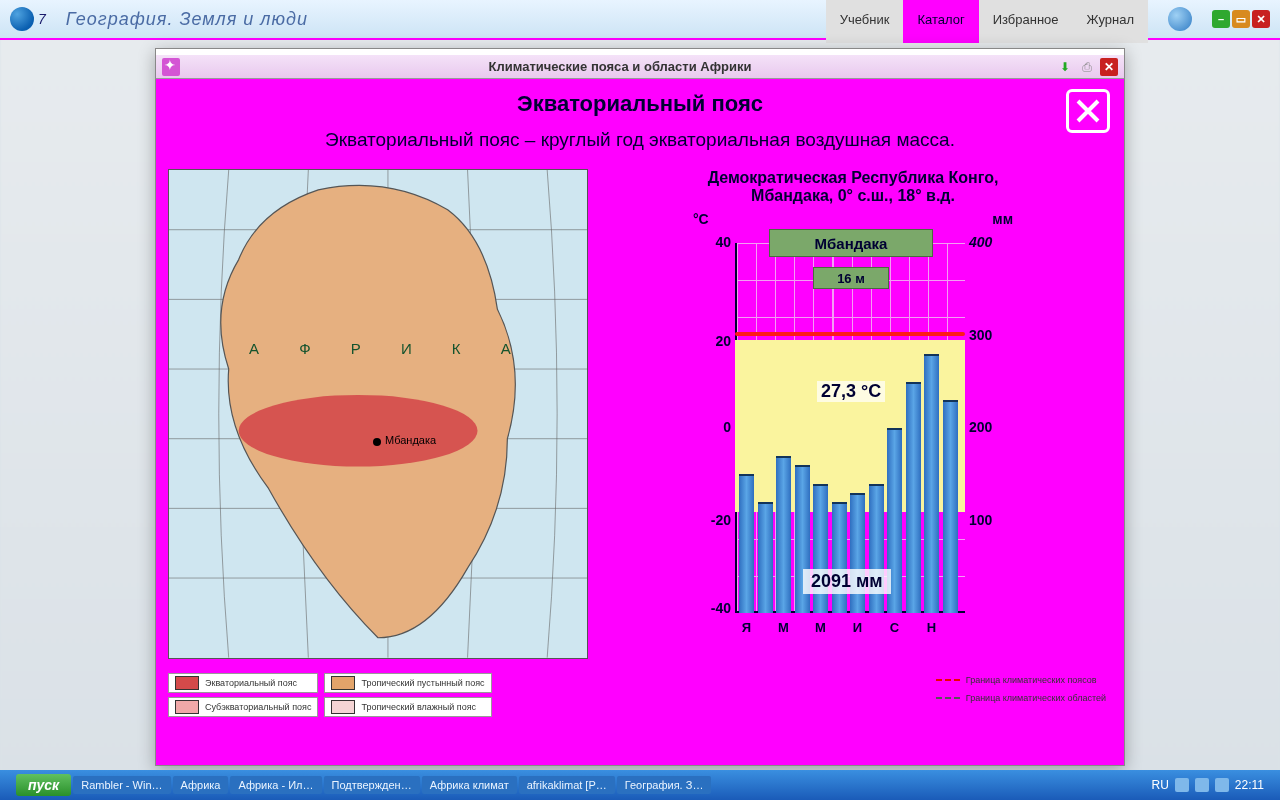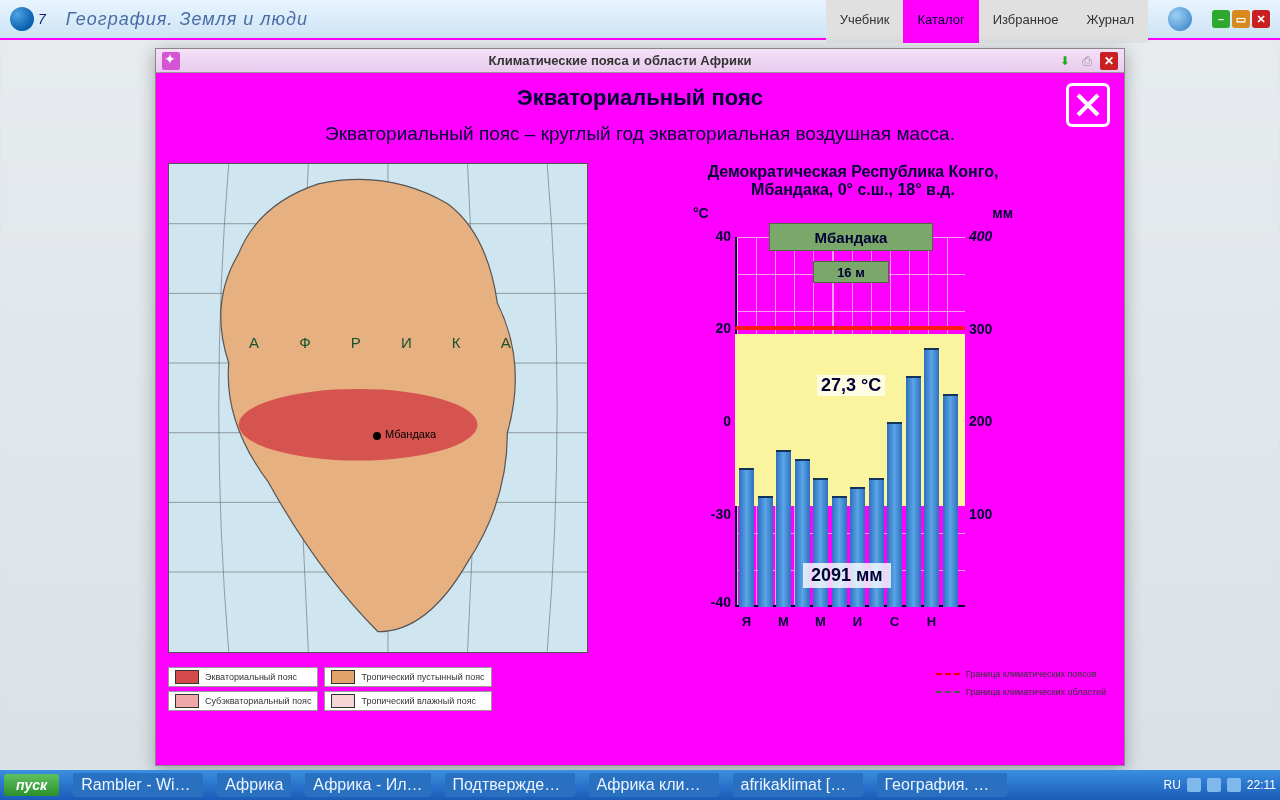--- a/index.html
+++ b/index.html
@@ -17,21 +17,21 @@
   .top-tab { padding: 16px 14px; font-size: 13px; color: #333; background: #e0e0e0; border-radius: 4px 4px 0 0; cursor: pointer; }
   .top-tab.active { background: #ff00ff; color: #003; }
   .help-btn { width: 24px; height: 24px; border-radius: 50%; background: radial-gradient(circle at 35% 35%,#9fd1f4,#2f7bc4); margin: 0 20px; }
   .win-controls { display: flex; gap: 2px; }
   .win-btn { width: 18px; height: 18px; border-radius: 3px; display: flex; align-items: center; justify-content: center; font-size: 11px; color: #fff; font-weight: bold; }
   .win-min { background: #2fa82f; }
   .win-max { background: #d88a1f; }
   .win-close { background: #c82020; }
 
   .window { position: absolute; left: 155px; top: 48px; width: 970px; height: 718px; background: #fff; border: 1px solid #888; box-shadow: 0 4px 16px rgba(0,0,0,.3); display: flex; flex-direction: column; }
-  .win-titlebar { height: 24px; background: linear-gradient(180deg,#f4e2f8,#e9c9ee); display: flex; align-items: center; padding: 0 6px; border-bottom: 1px solid #999; }
+  .win-titlebar { height: 24px; background: linear-gradient(180deg,#f4e2f8,#e9c9ee); display: flex; align-items: center; padding: 0 6px; border-bottom: 1px solid #999; margin-top: 6px; }
   .compass-icon { width: 18px; height: 18px; background: #d455d4; border-radius: 2px; margin-right: 8px; position: relative; }
   .compass-icon::after { content:'✦'; position:absolute; left:2px; top:-1px; font-size:14px; color:#fff; }
   .win-title { flex:1; text-align:center; font-size:13px; font-weight:bold; color:#333; }
   .tb-btn { width:18px; height:18px; margin-left:4px; display:inline-flex; align-items:center; justify-content:center; font-size:12px; cursor:pointer; }
   .tb-download { color:#2a2; }
   .tb-print { color:#888; }
   .tb-close { background:#c82020; color:#fff; border-radius:2px; font-weight:bold; }
 
   .content { flex:1; background:#ff00ff; position:relative; padding: 8px 12px 4px; }
   .close-x { position:absolute; right:14px; top:10px; width:44px; height:44px; border:3px solid #fff; border-radius:6px; color:#fff; display:flex; align-items:center; justify-content:center; }
@@ -69,23 +69,23 @@
   .ytick-r { position:absolute; left:276px; font-size:14px; color:#003; font-weight:bold; }
 
   .legend-area { margin-top:4px; display:flex; gap:6px; flex-wrap:wrap; }
   .legend-group { display:flex; flex-direction:column; gap:4px; }
   .legend-item { display:flex; align-items:center; gap:6px; border:1px solid #999; padding:2px 6px; background:#fff; }
   .legend-swatch { width:24px; height:14px; border:1px solid #333; }
   .legend-txt { font-size:9px; color:#333; }
   .line-sw { width:24px; height:2px; border-top:2px dashed #e00; }
   .line-sw.gray { border-top:2px dashed #555; }
 
-  .taskbar { position:absolute; left:0; right:0; bottom:0; height:30px; background:linear-gradient(180deg,#3a8fe0,#1a5bb8); display:flex; align-items:center; padding:0 4px; gap:2px; }
+  .taskbar { position:absolute; left:0; right:0; bottom:0; height:30px; background:linear-gradient(180deg,#3a8fe0,#1a5bb8); display:flex; align-items:center; padding:0 16px; gap:2px; }
   .start-btn { padding: 3px 12px; background:linear-gradient(180deg,#60c060,#2a902a); color:#fff; font-style:italic; font-weight:bold; font-size:14px; border-radius:3px; }
-  .task-item { padding:3px 8px; background:#2a70c0; color:#eaf4ff; font-size:16px; border-radius:2px; max-width:130px; overflow:hidden; text-overflow:ellipsis; white-space:nowrap;margin-left:12px; }
+  .task-item { padding:3px 8px; background:#2a70c0; color:#eaf4ff; font-size:11px; border-radius:2px; max-width:130px; overflow:hidden; text-overflow:ellipsis; white-space:nowrap; }
   .tray { margin-left:auto; display:flex; gap:6px; align-items:center; color:#fff; font-size:12px; }
   .tray-icon { width:14px; height:14px; background:#7fb8ea; border-radius:2px; }
 </style>
 </head>
 <body>
 
 <div class="bg-map"></div>
 
 <div class="top-bar">
   <div class="globe-icon"></div>
@@ -177,23 +177,23 @@
               <div class="bar" style="left: 212.5px; height: 231.25px;"></div>
               <div class="bar" style="left: 231px; height: 259px;"></div>
               <div class="bar" style="left: 249.5px; height: 212.75px;"></div>
               <div class="month-lbl" style="left: 46px;">Я</div>
               <div class="month-lbl" style="left: 83px;">М</div>
               <div class="month-lbl" style="left: 120px;">М</div>
               <div class="month-lbl" style="left: 157px;">И</div>
               <div class="month-lbl" style="left: 194px;">С</div>
               <div class="month-lbl" style="left: 231px;">Н</div>
               <div class="ytick-l" style="top: 1px;">40</div>
-              <div class="ytick-l" style="top: 93px;">20</div>
+              <div class="ytick-l" style="top: 100px;">20</div>
               <div class="ytick-l" style="top: 186px;">0</div>
-              <div class="ytick-l" style="top: 278.5px;">-30</div>
+              <div class="ytick-l" style="top: 278.5px;">-20</div>
               <div class="ytick-l" style="top: 367px;">-40</div>
               <div class="ytick-r" style="top: 1px; font-style: italic;">400</div>
               <div class="ytick-r" style="top: 93.5px;">300</div>
               <div class="ytick-r" style="top: 186px;">200</div>
               <div class="ytick-r" style="top: 278.5px;">100</div>
             </div>
         </div>
       </div>
     </div>
 

